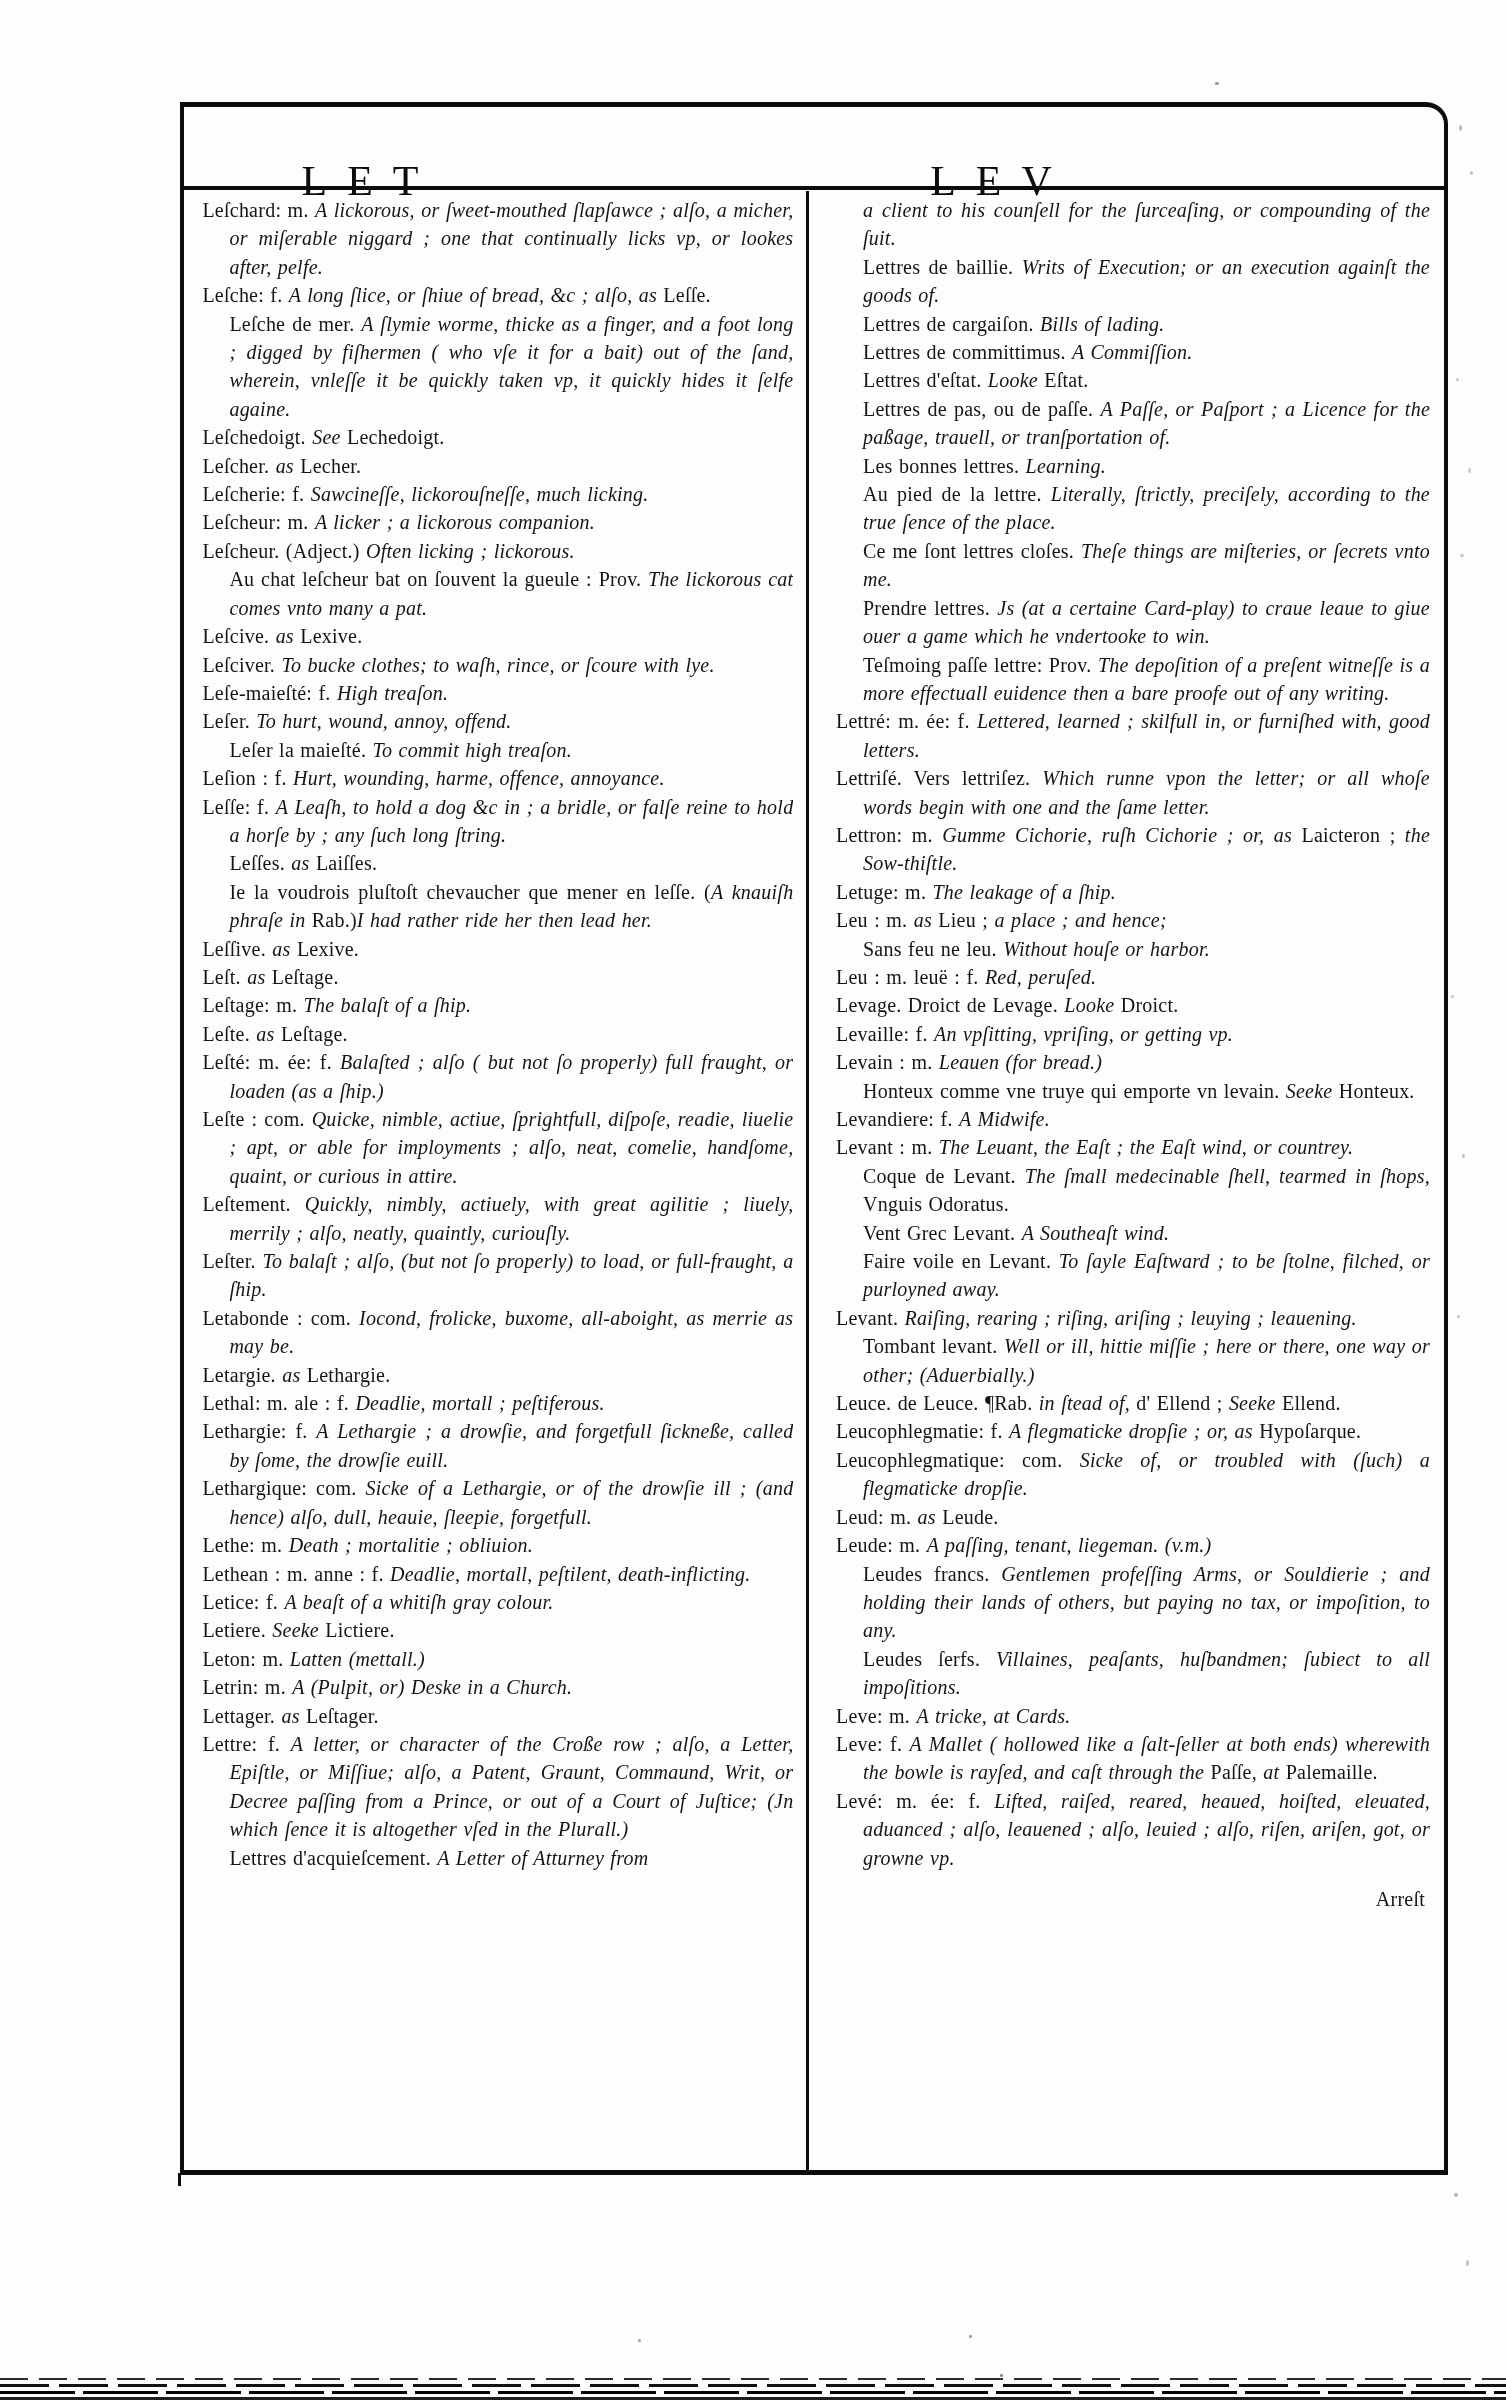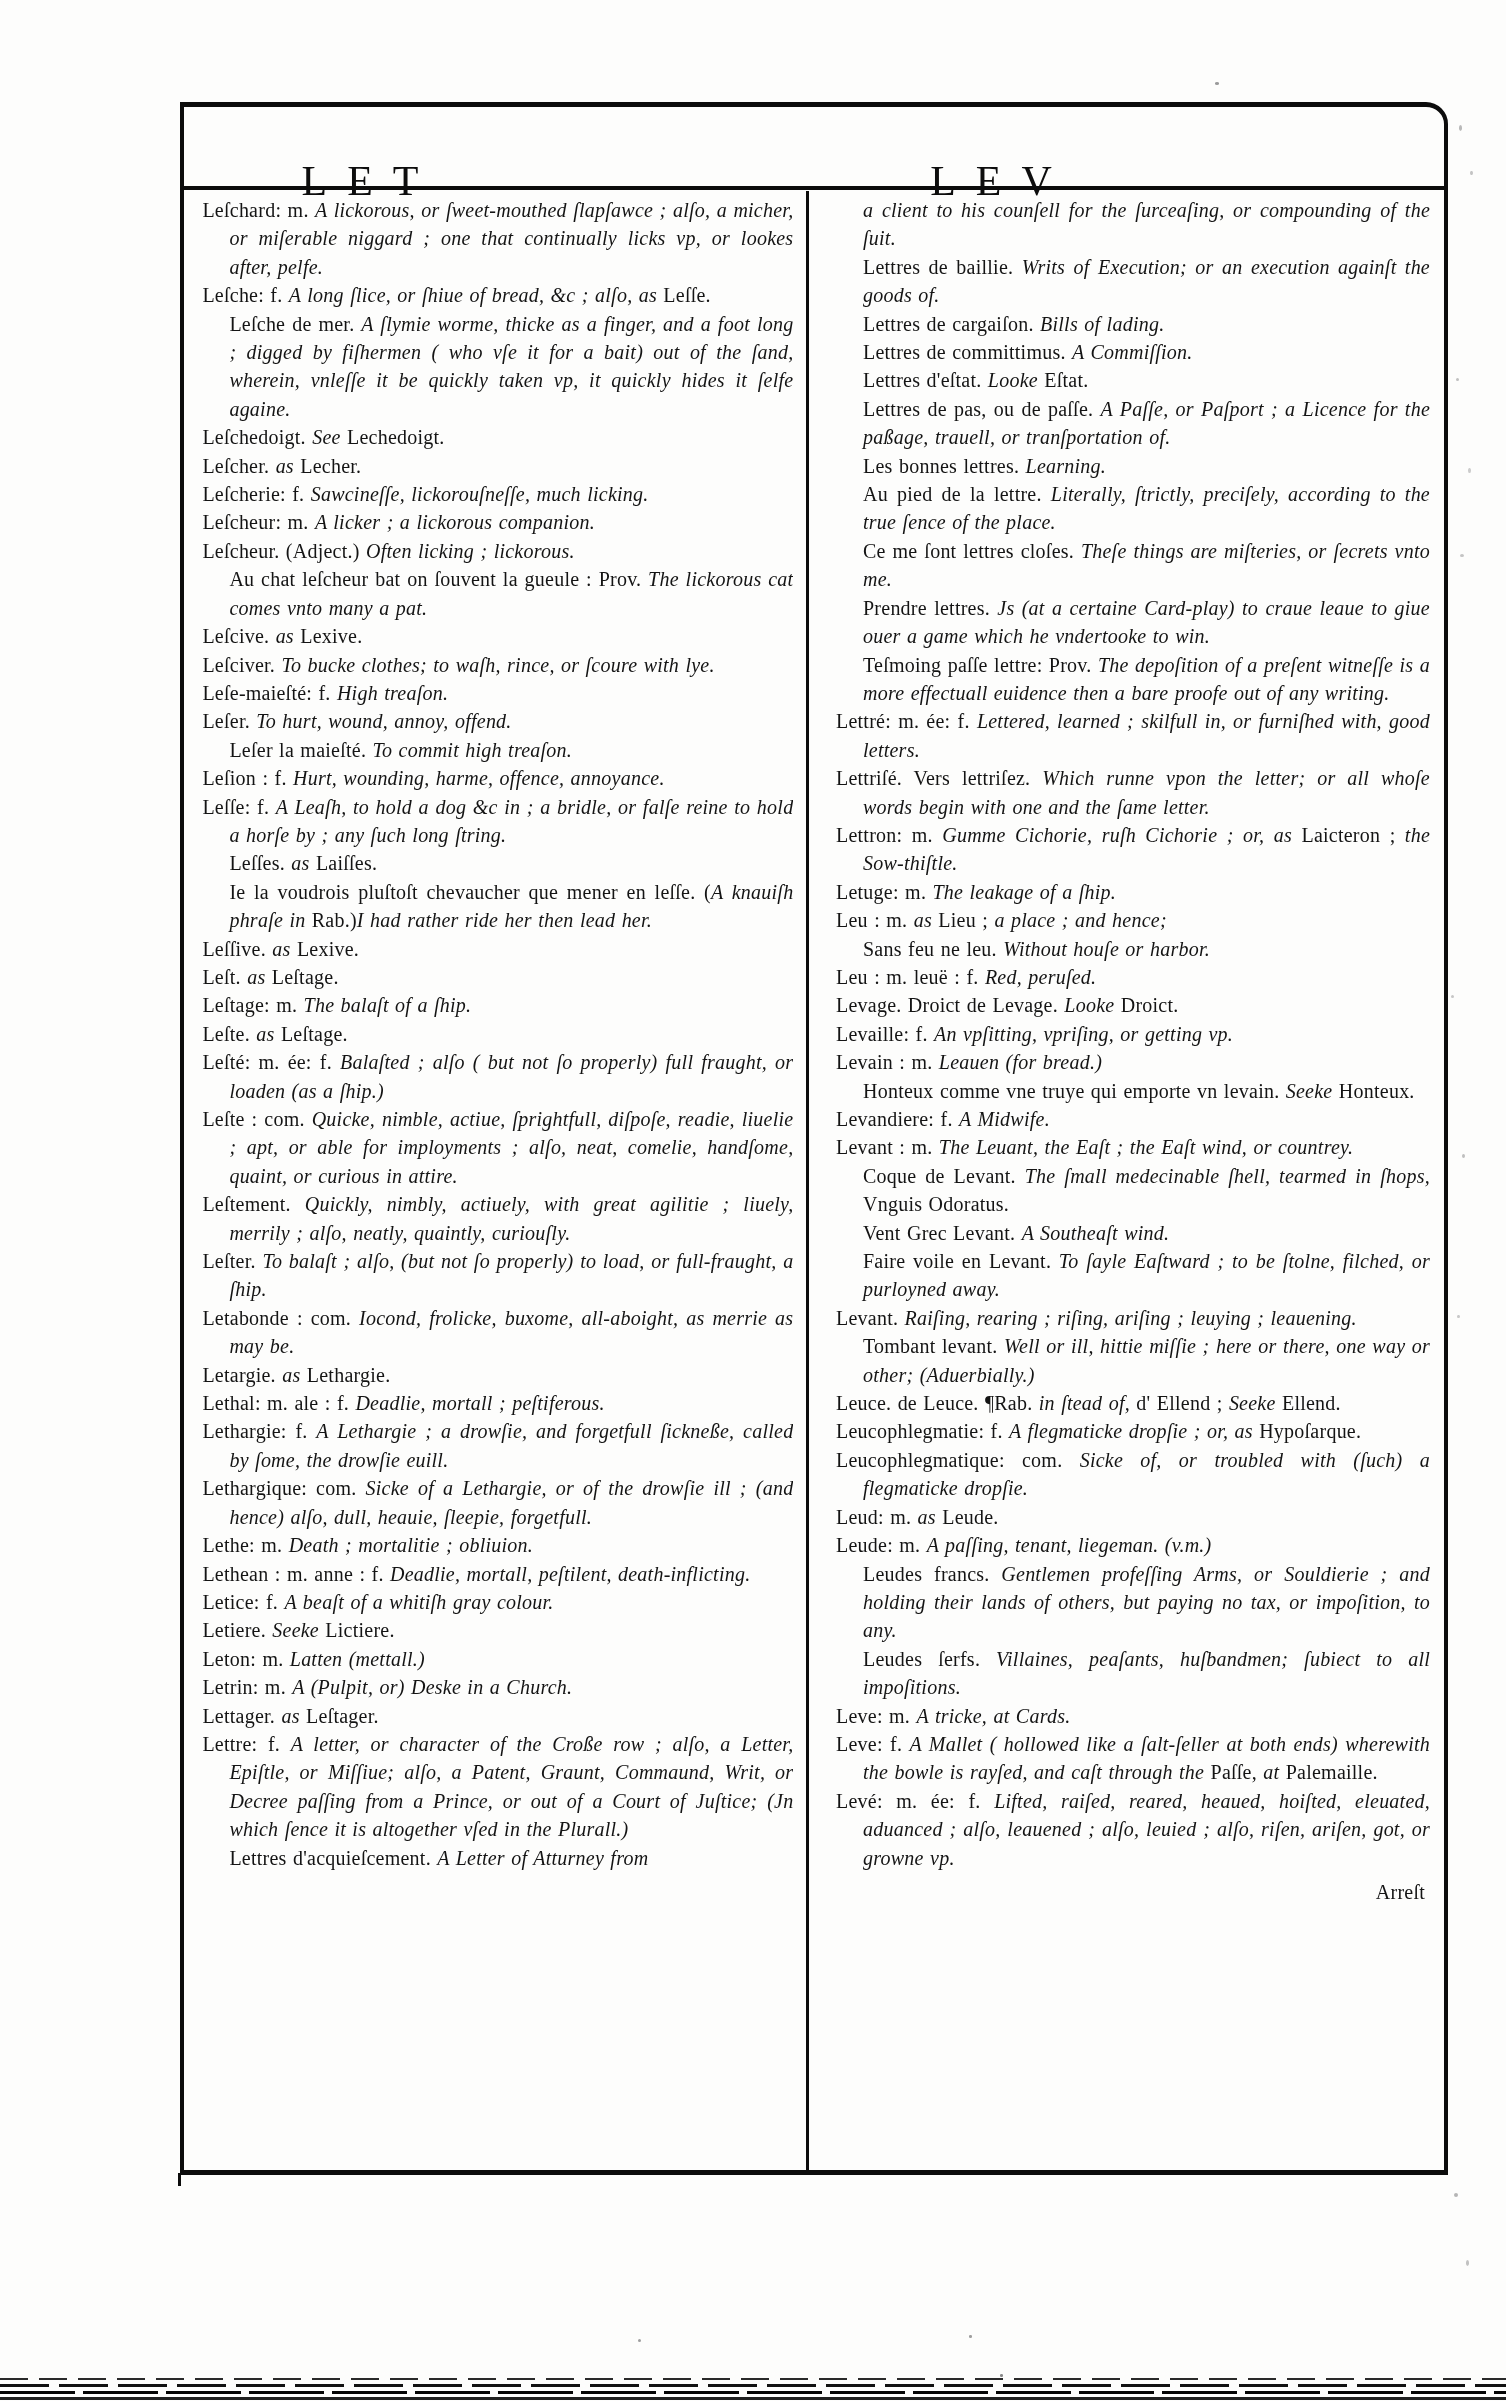--- a/index.html
+++ b/index.html
@@ -34,21 +34,21 @@
     font-size:20px; line-height:28.4px; text-align:justify;
     word-spacing:0.055em; letter-spacing:0.012em;
   }
   #col-left  { left:18.4px;  width:591px; }
   #col-right { left:652px; width:594px; }
   .entry { margin:0; }
   .entry.main { text-indent:-1.35em; padding-left:1.35em; }
   .entry.sub  { text-indent:0;       padding-left:1.35em; }
   .rm { font-style:normal; }
   .it { font-style:italic; }
-  .catchword { text-align:right; padding-right:5px; margin-top:6px; font-style:normal; }
+  .catchword { text-align:right; padding-right:5px; margin-top:13px; font-style:normal; }
 
   
   .border-tail { position:absolute; left:178px; top:2173px; width:3.3px; height:13.4px; background:#0c0c0c; }
   .edge-band { position:absolute; left:0; top:2376px; width:1506px; height:25px; }
   .edge-line { position:absolute; left:0; width:100%; height:2.5px;
     background:repeating-linear-gradient(90deg,#050505 0 28.4px,transparent 28.4px 39px); }
   .edge-line.l1 { top:1.7px;  opacity:.85; }
   .edge-line.l2 { top:8.4px; opacity:.95; background:repeating-linear-gradient(90deg,#050505 0 49px,transparent 49px 59px); }
   .edge-line.l3 { top:15px; background:repeating-linear-gradient(90deg,#050505 0 75px,transparent 75px 83px); }
   .edge-line.l4 { top:21px; height:3.3px; background:#080808; opacity:.9; }

